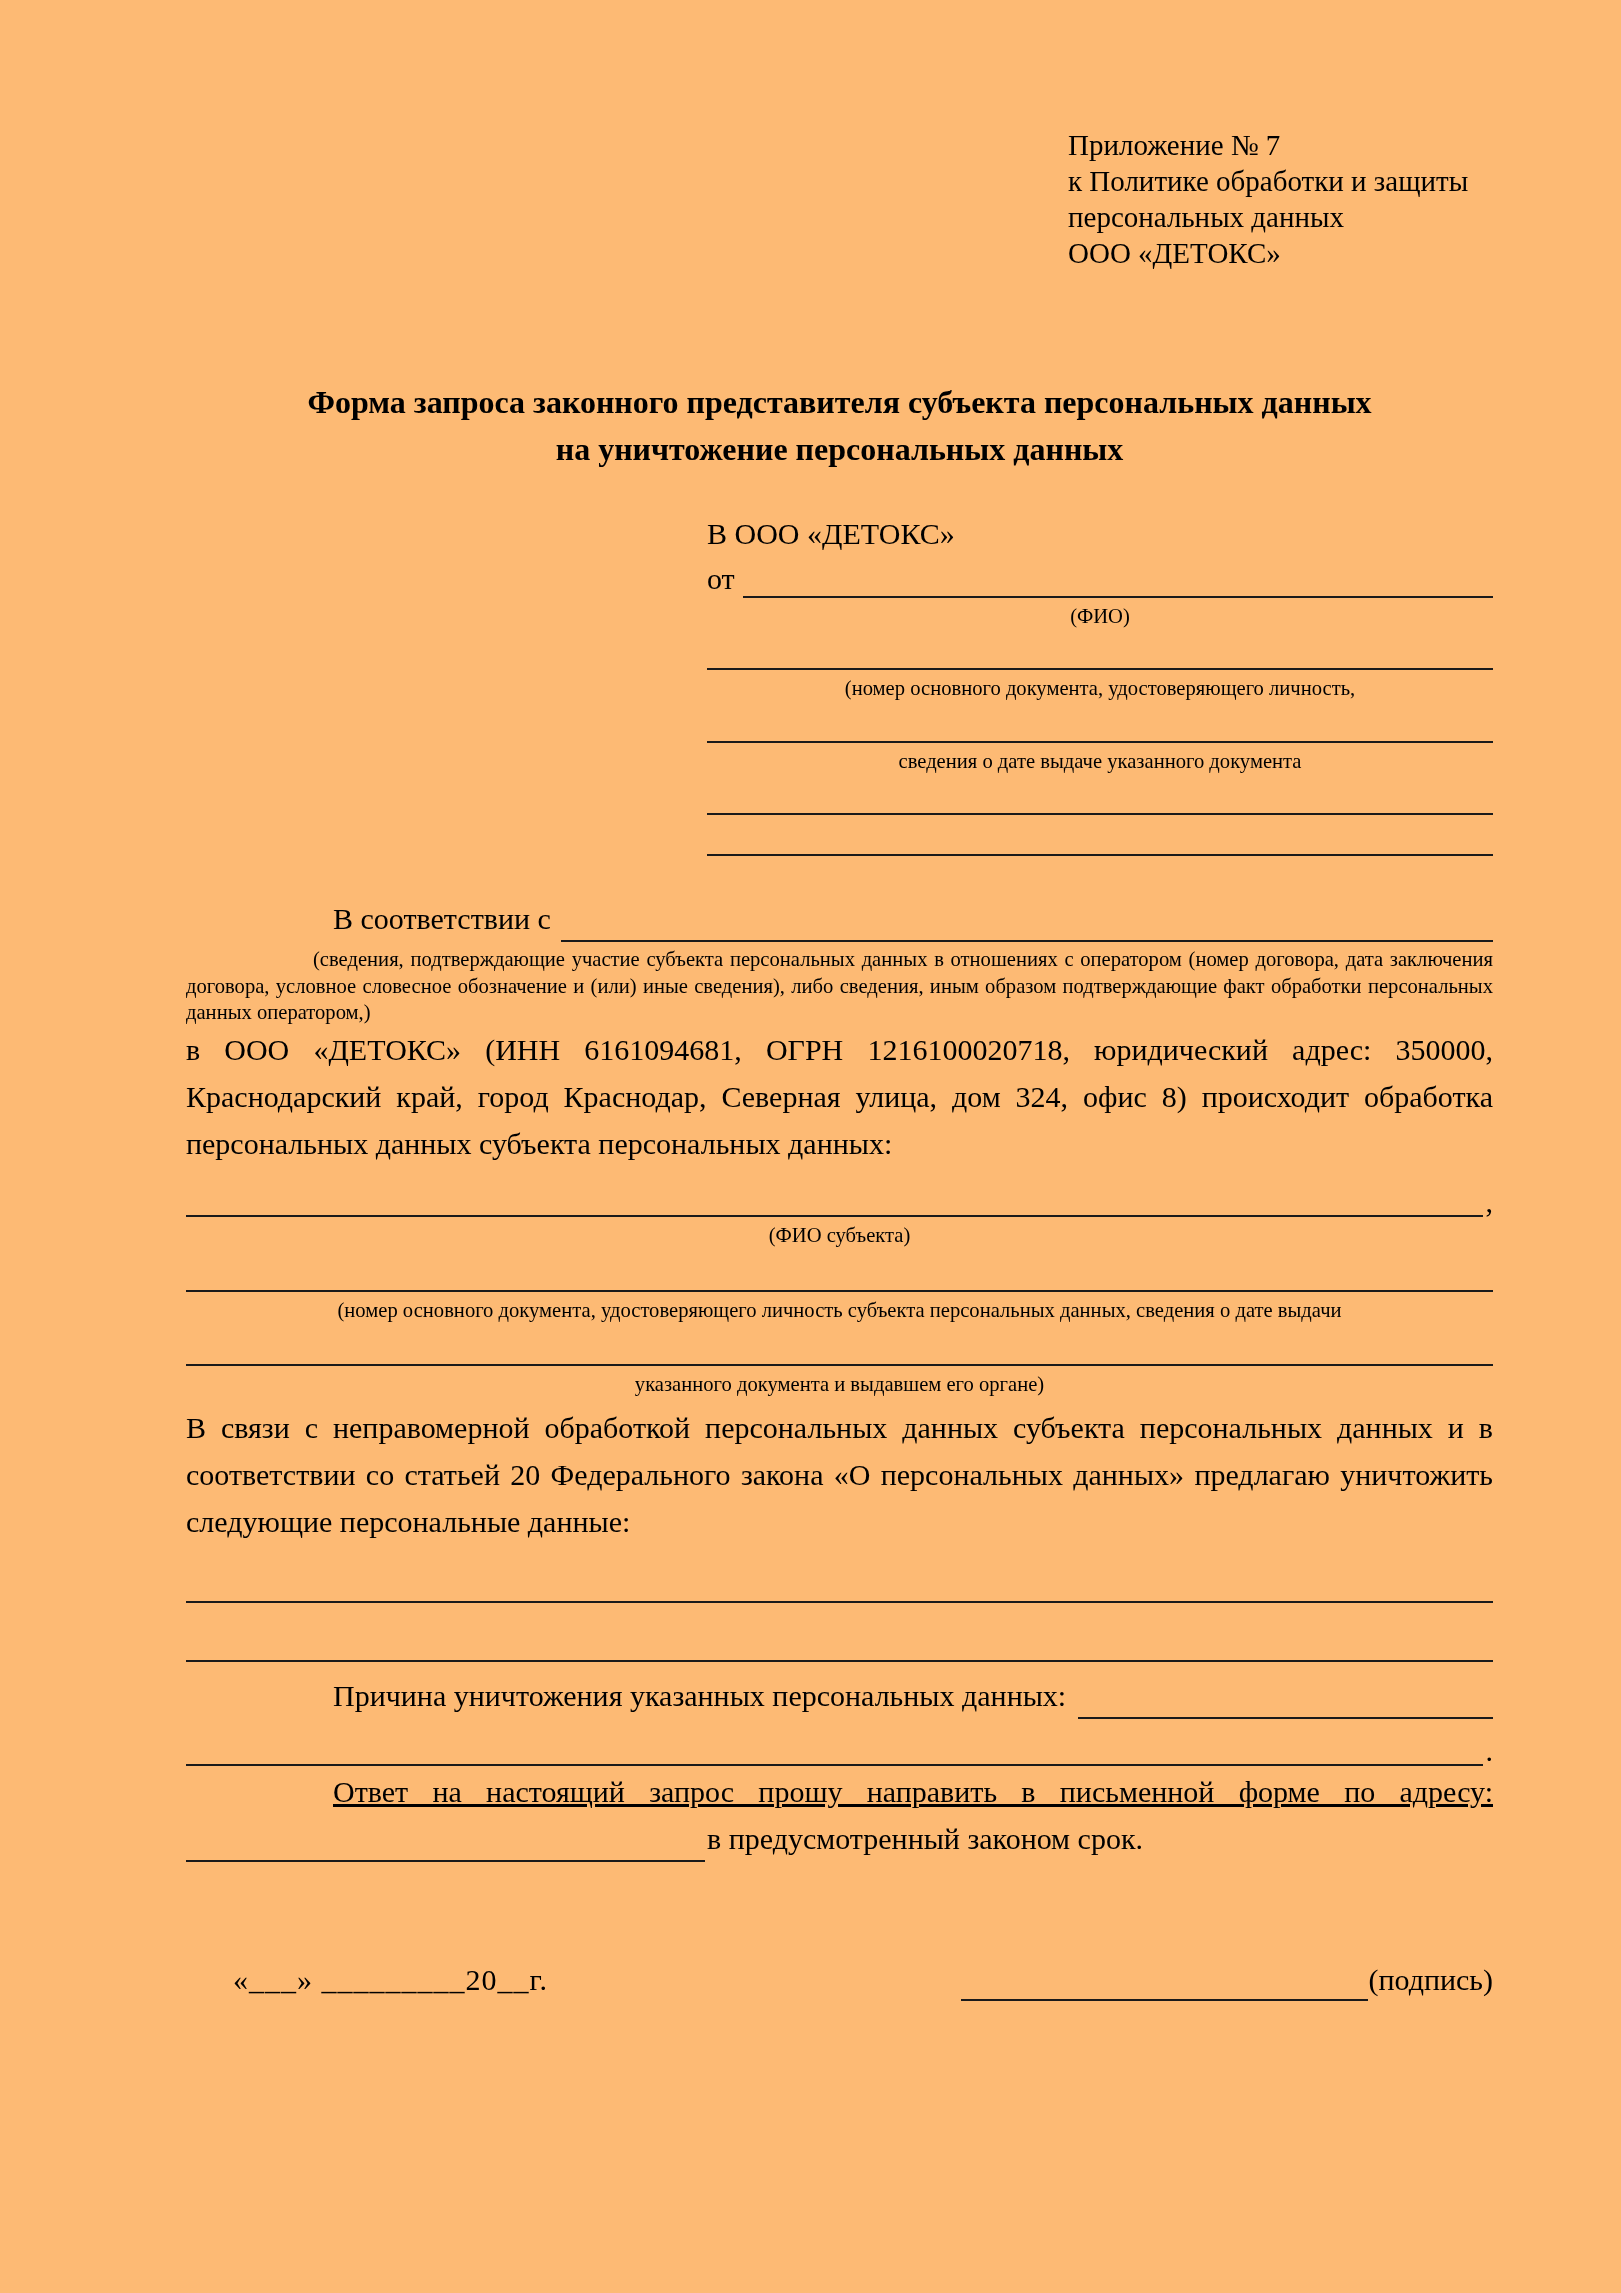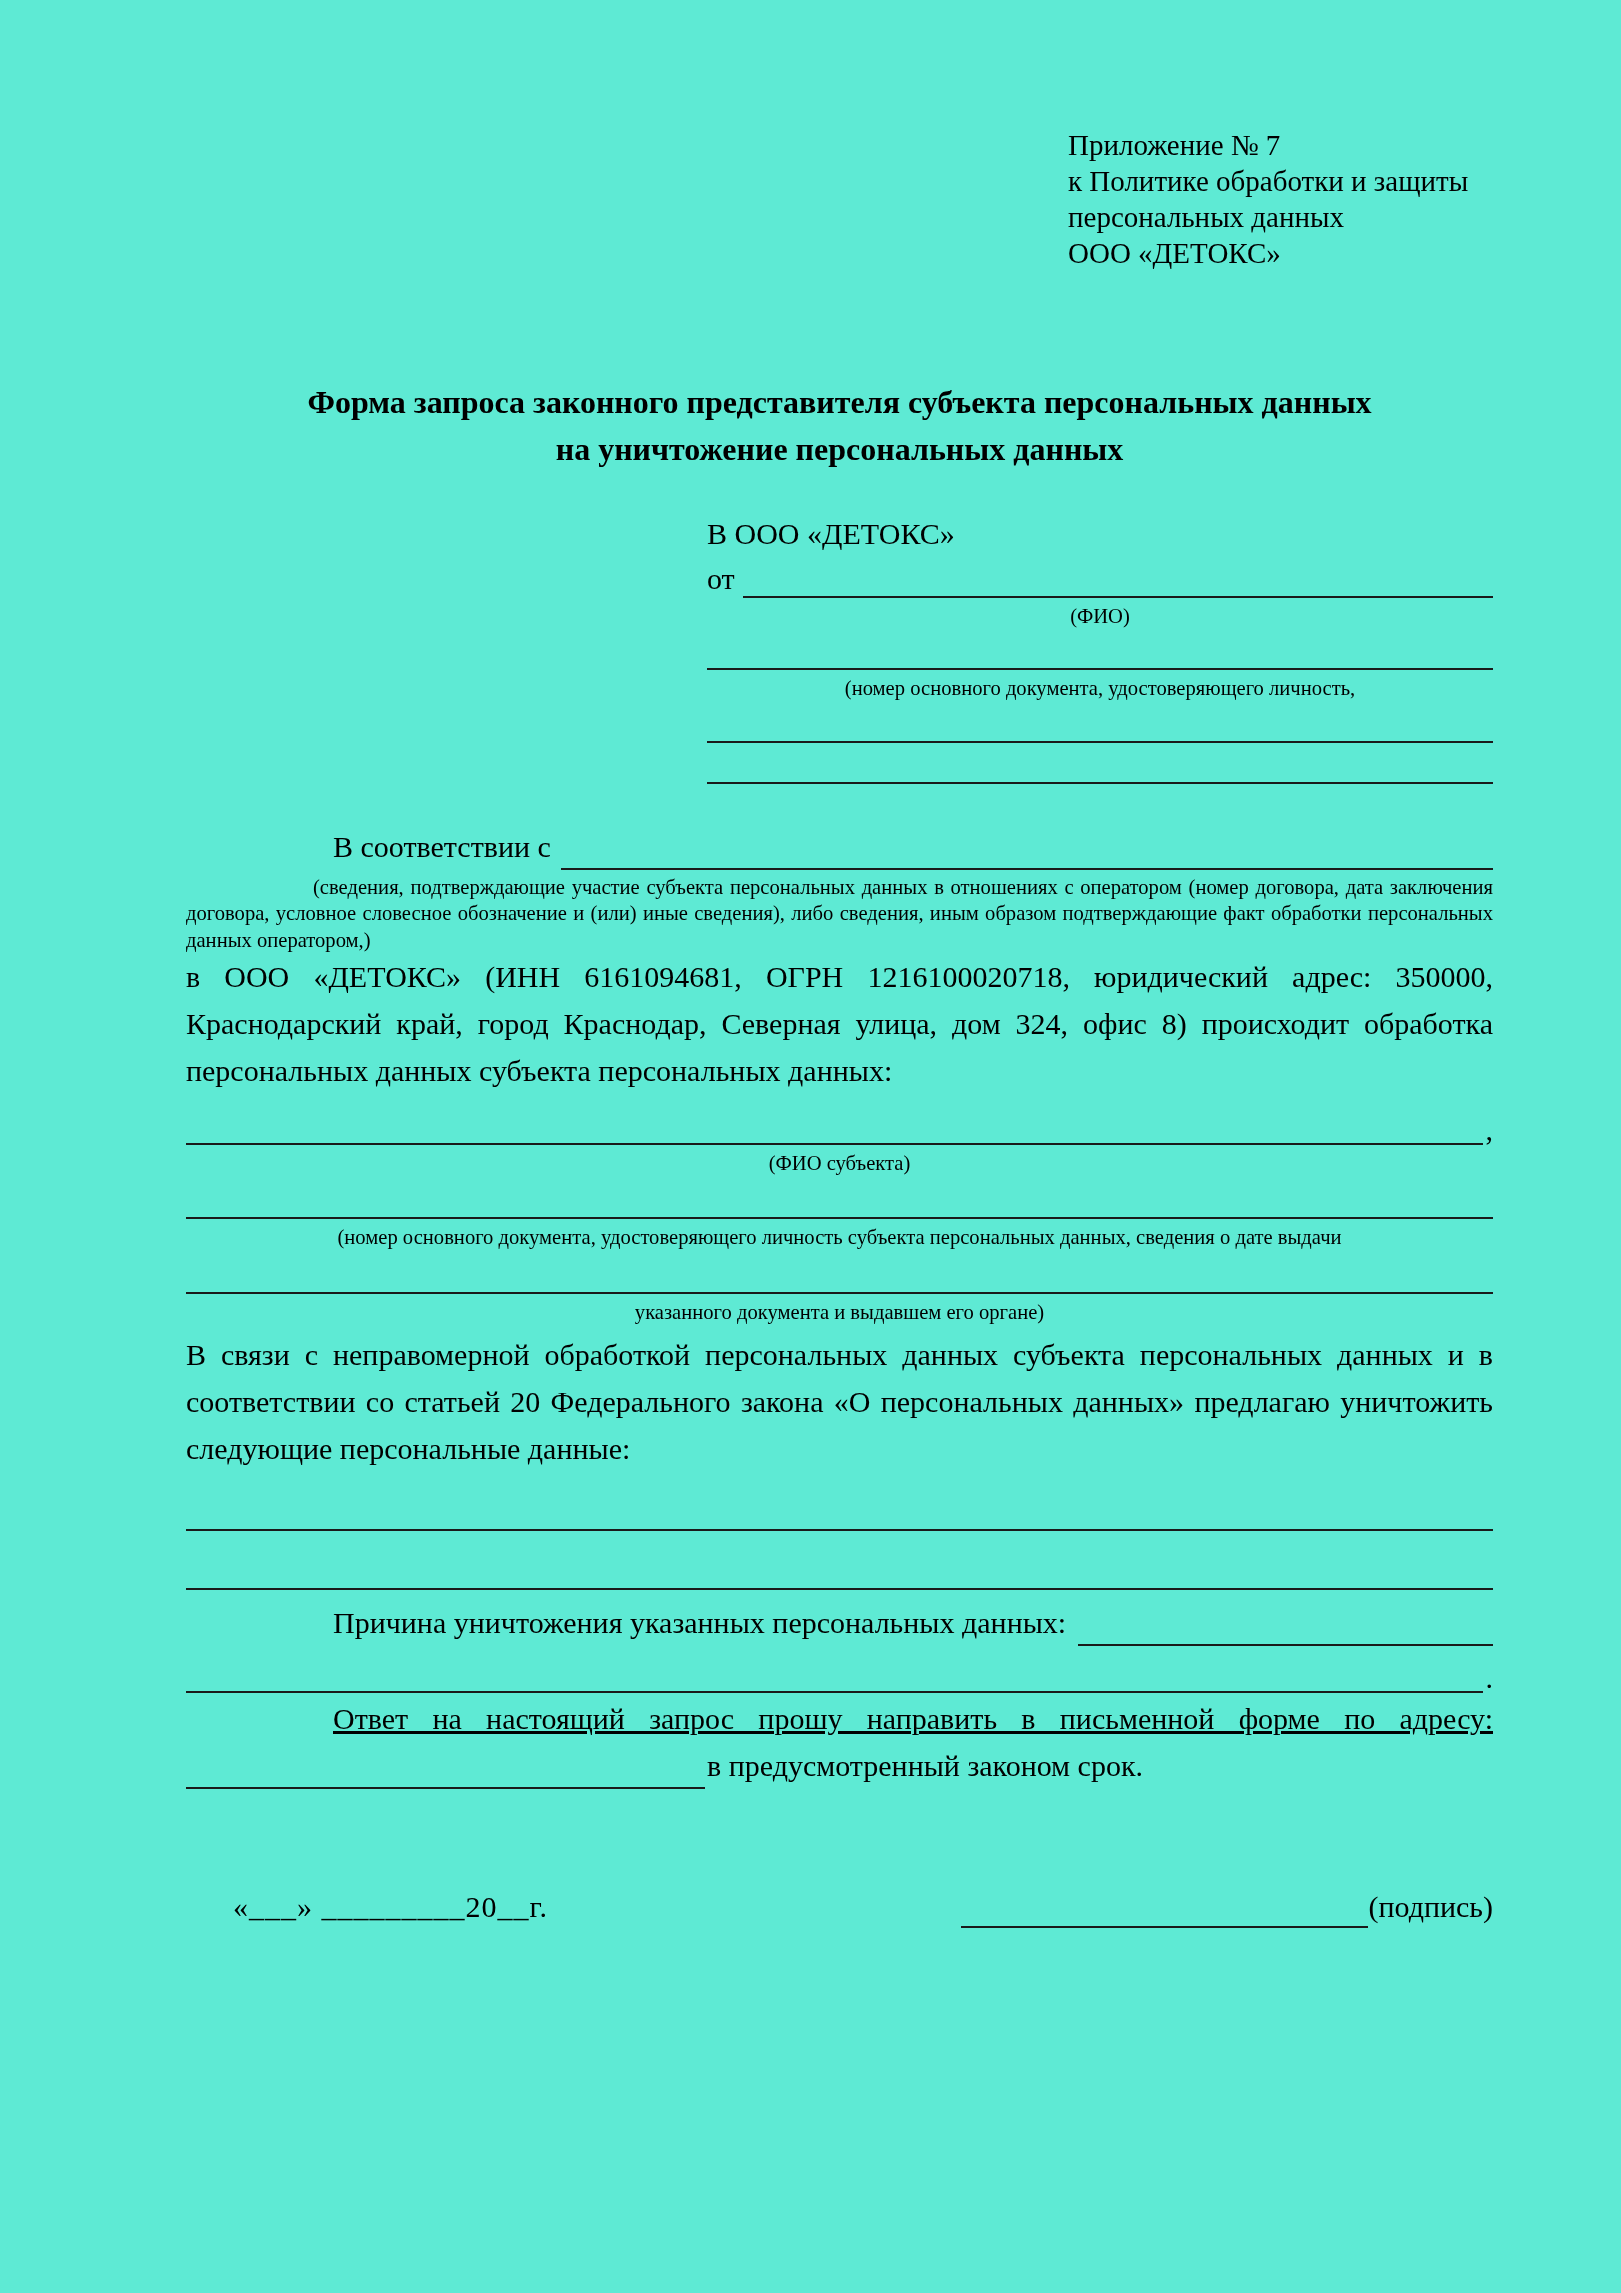--- a/index.html
+++ b/index.html
@@ -1,17 +1,17 @@
 <!DOCTYPE html>
 <html><head>
 <meta charset="utf-8">
 <style>
   html,body{margin:0;padding:0;background:#888;}
   .page{
-    width:1621px;height:2294px;background:#5eead4;color:#000;
+    width:1621px;height:2294px;background:#fdba74;color:#000;
     font-family:"Liberation Serif","DejaVu Serif",serif;
     font-size:30px;box-sizing:border-box;
     padding:127px 128px 0 186px;position:relative;margin:0 auto;
   }
   .appendix{margin-left:882px;font-size:29px;line-height:36px;}
   .doc-title{margin-top:108px;text-align:center;font-weight:700;font-size:32px;line-height:47px;}
   .recipient{margin-top:39px;margin-left:521px;}
   .recipient .to{line-height:43px;margin-bottom:3.9px;}
   .row{display:flex;align-items:flex-end;}
   .uline{border-bottom:2.9px solid #1a1a1a;}
@@ -69,20 +69,24 @@
       <div class="uline"></div>
     </div>
     <div class="cap">(ФИО)</div>
 
     <div class="field">
       <div class="uline"></div>
       <div class="cap">(номер основного документа, удостоверяющего личность,</div>
     </div>
     <div class="field">
       <div class="uline"></div>
+      <div class="cap">сведения о дате выдаче указанного документа</div>
+    </div>
+    <div class="field">
+      <div class="uline"></div>
     </div>
     <div class="field">
       <div class="uline"></div>
     </div>
   </div>
 
   <div class="row according-row">
     <span class="according-label">В соответствии с</span>
     <div class="uline"></div>
   </div>

